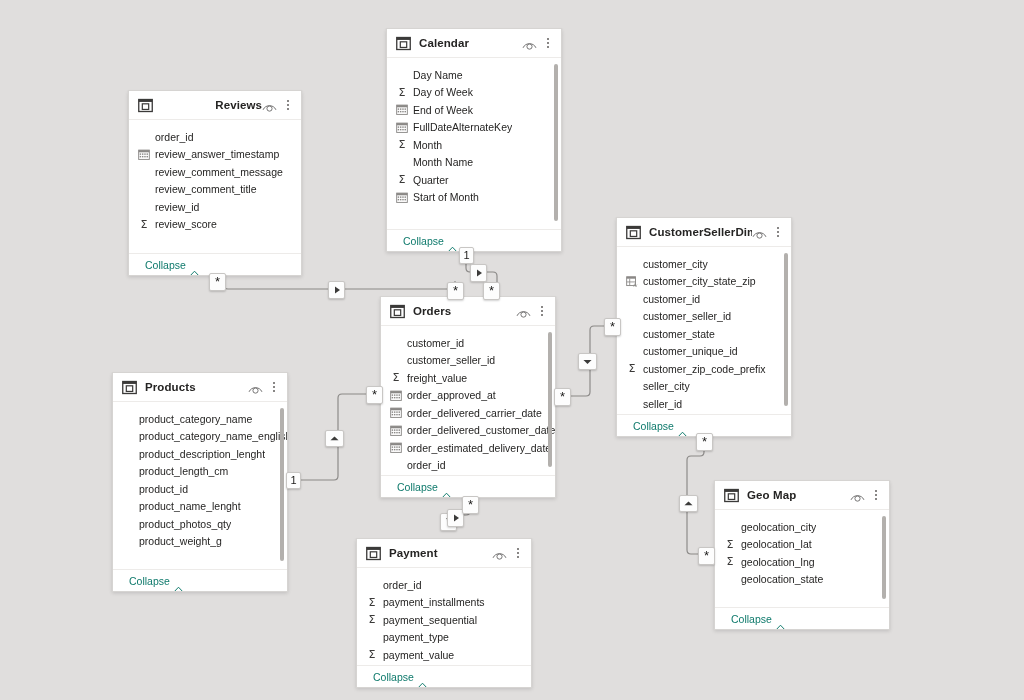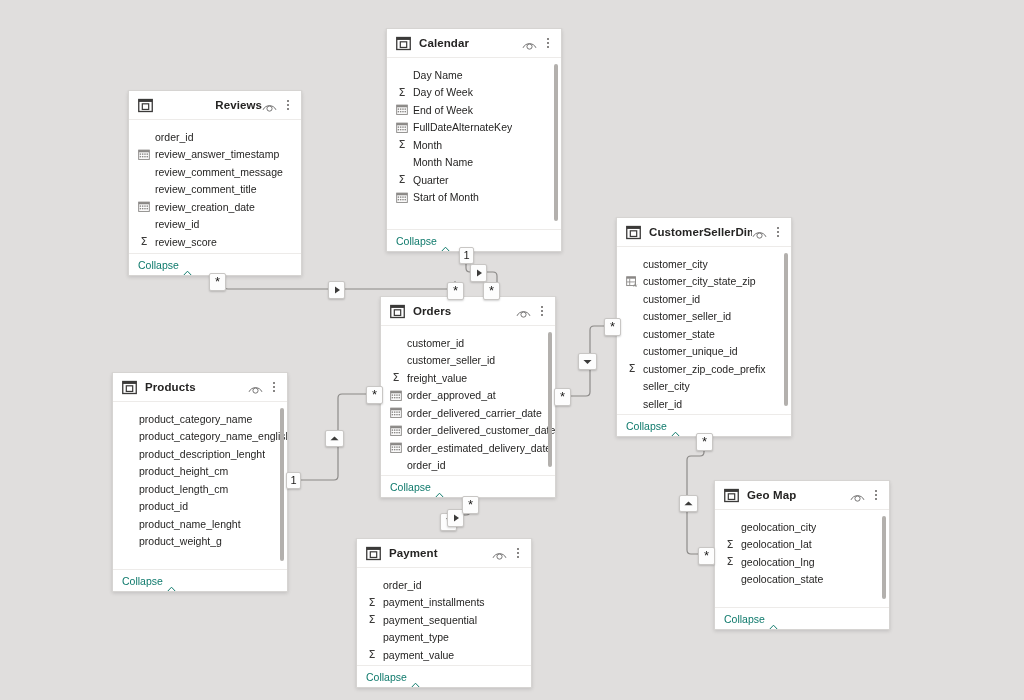--- a/index.html
+++ b/index.html
@@ -78,21 +78,21 @@
   }
   .fld-name{overflow:hidden;text-overflow:clip;}
 
   .vscroll{
     position:absolute;top:6px;right:3px;width:4px;border-radius:2px;
     background:#b3b0ad;
   }
 
   .tbl-foot{
     flex:0 0 21px;height:21px;display:flex;align-items:center;
-    padding-left:9px;
+    padding-left:16px;
     border-top:1px solid #edebe9;
     background:#fff;
   }
   .collapse-txt{font-size:10.5px;color:#0f7a6c;margin-right:4px;}
   .chev{width:9px;height:6px;}
 
   
   .sig{font-size:11px;color:#3b3a39;line-height:1;font-family:"DejaVu Sans",sans-serif;}
 </style>
 </head>
@@ -258,37 +258,20 @@
         </div>
         <div class="fld">
           <span class="fld-ico"></span>
           <span class="fld-name">review_comment_message</span>
         </div>
         <div class="fld">
           <span class="fld-ico"></span>
           <span class="fld-name">review_comment_title</span>
         </div>
         <div class="fld">
-          <span class="fld-ico">
-            <svg viewBox="0 0 14 13" width="12" height="11">
-              <rect x="0.7" y="1.3" width="12.6" height="11" fill="none" stroke="#8a8886" stroke-width="1.1"></rect>
-              <rect x="0.7" y="1.3" width="12.6" height="2.6" fill="#8a8886"></rect>
-              <rect x="1.9" y="5.2" width="1.7" height="1.7" fill="#8a8886"></rect>
-              <rect x="4.6" y="5.2" width="1.7" height="1.7" fill="#8a8886"></rect>
-              <rect x="7.300000000000001" y="5.2" width="1.7" height="1.7" fill="#8a8886"></rect>
-              <rect x="10.000000000000002" y="5.2" width="1.7" height="1.7" fill="#8a8886"></rect>
-              <rect x="1.9" y="8.2" width="1.7" height="1.7" fill="#8a8886"></rect>
-              <rect x="4.6" y="8.2" width="1.7" height="1.7" fill="#8a8886"></rect>
-              <rect x="7.300000000000001" y="8.2" width="1.7" height="1.7" fill="#8a8886"></rect>
-              <rect x="10.000000000000002" y="8.2" width="1.7" height="1.7" fill="#8a8886"></rect>
-            </svg>
-          </span>
-          <span class="fld-name">review_creation_date</span>
-        </div>
-        <div class="fld">
           <span class="fld-ico"></span>
           <span class="fld-name">review_id</span>
         </div>
         <div class="fld">
           <span class="fld-ico">
             <span class="sig">Σ</span>
           </span>
           <span class="fld-name">review_score</span>
         </div>
       </div>
@@ -519,33 +502,33 @@
         <div class="fld">
           <span class="fld-ico"></span>
           <span class="fld-name">product_category_name_english</span>
         </div>
         <div class="fld">
           <span class="fld-ico"></span>
           <span class="fld-name">product_description_lenght</span>
         </div>
         <div class="fld">
           <span class="fld-ico"></span>
-          <span class="fld-name">product_height_cm</span>
-        </div>
-        <div class="fld">
-          <span class="fld-ico"></span>
           <span class="fld-name">product_length_cm</span>
         </div>
         <div class="fld">
           <span class="fld-ico"></span>
           <span class="fld-name">product_id</span>
         </div>
         <div class="fld">
           <span class="fld-ico"></span>
           <span class="fld-name">product_name_lenght</span>
+        </div>
+        <div class="fld">
+          <span class="fld-ico"></span>
+          <span class="fld-name">product_photos_qty</span>
         </div>
         <div class="fld">
           <span class="fld-ico"></span>
           <span class="fld-name">product_weight_g</span>
         </div>
         <div class="vscroll" style="height: 153px;"></div>
       </div>
       <div class="tbl-foot">
         <span class="collapse-txt">Collapse</span>
         <span class="chev"><svg viewBox="0 0 10 7" width="9" height="6">

